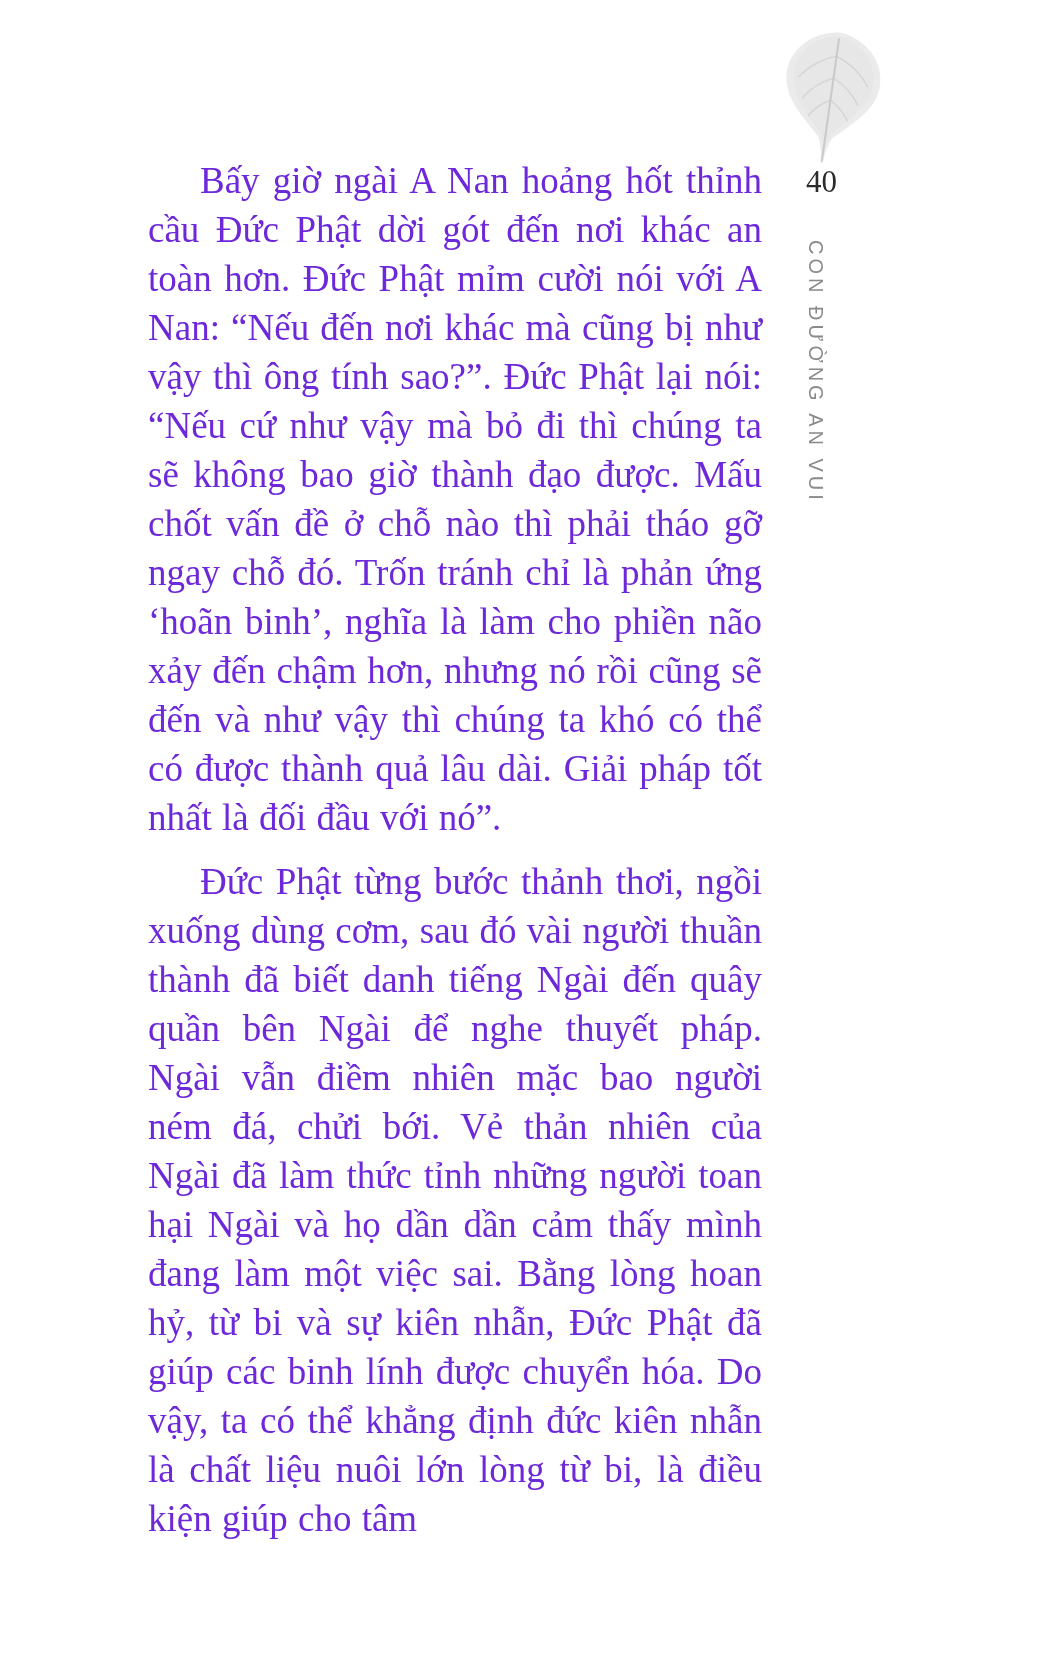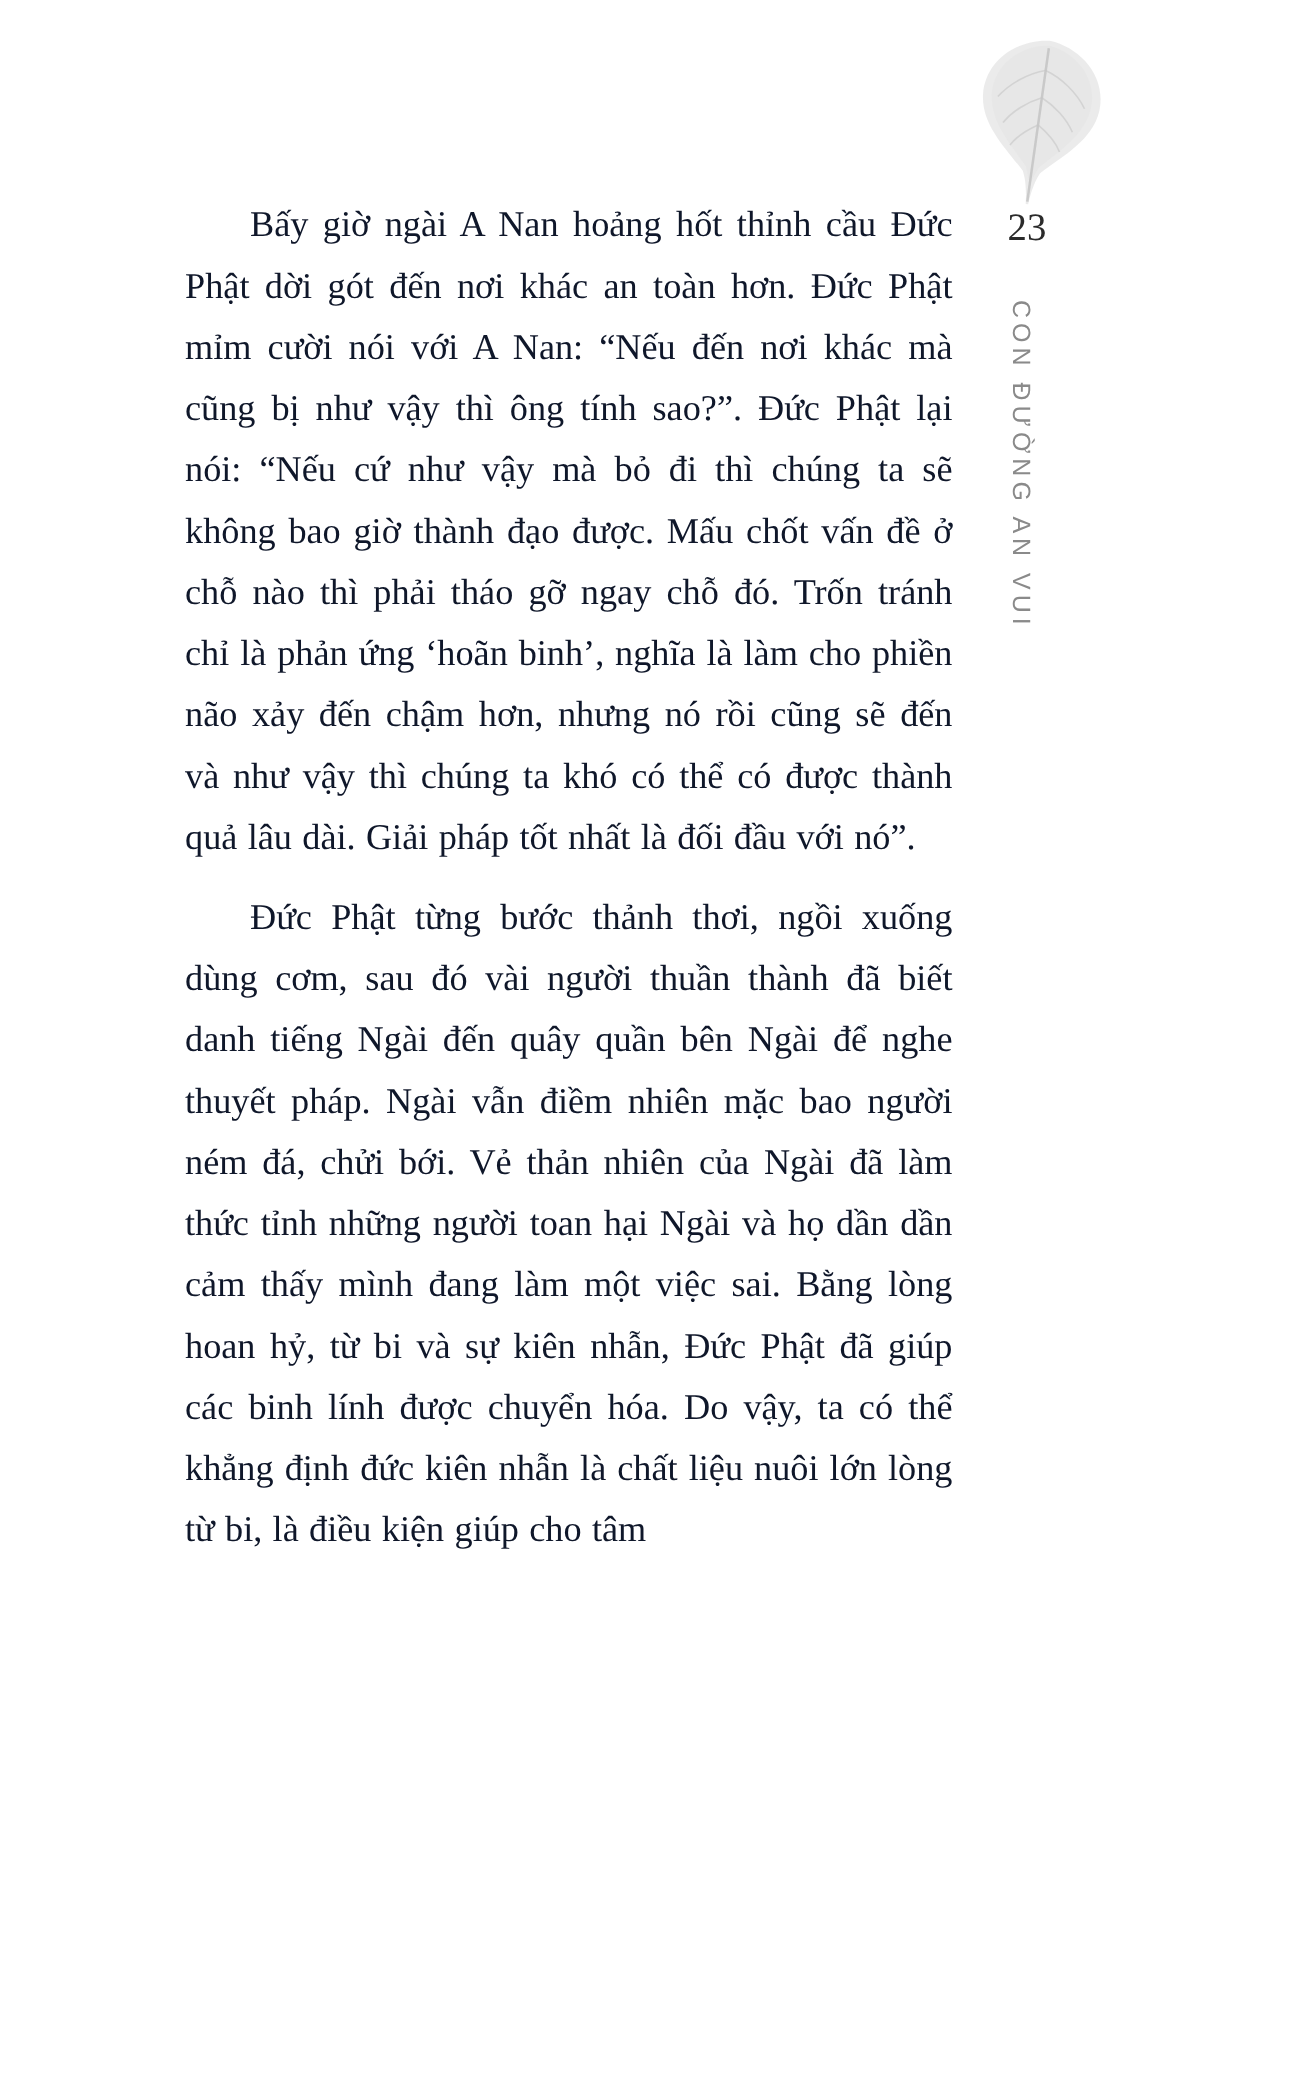--- a/index.html
+++ b/index.html
@@ -46,23 +46,23 @@
     white-space: nowrap;
   }
 
   .text-block {
     position: absolute;
     left: 148px;
     top: 156px;
     width: 614px;
   }
   .text-block p {
-    font-size: 29px;
+    font-size: 37px;
     line-height: 49px;
-    color: #0f172a;
+    color: #6d28d9;
     text-align: justify;
     text-indent: 52px;
     margin-bottom: 15px;
     word-spacing: 1px;
   }
 </style>
 </head>
 <body>
 
 <div class="page">
@@ -71,21 +71,21 @@
     <svg width="150" height="160" viewBox="0 0 150 160" xmlns="http://www.w3.org/2000/svg">
       <g transform="rotate(8 75 70)">
         <path d="M75 6 C100 8 124 28 122 56 C120 80 98 96 82 112 C79 118 77 126 76 138 L74 138 C73 126 71 118 68 112 C52 96 30 80 28 56 C26 28 50 8 75 6 Z" fill="#d2d2d2" opacity="0.45"></path>
         <path d="M75 10 C96 12 117 30 115 55 C113 77 94 93 80 108 L75 122 L70 108 C56 93 37 77 35 55 C33 30 54 12 75 10 Z" fill="#e4e4e4" opacity="0.6"></path>
         <path d="M75 12 L75 136" stroke="#bcbcbc" stroke-width="2" fill="none" opacity="0.7"></path>
         <path d="M75 30 C88 34 102 44 110 56 M75 30 C62 34 48 44 40 56 M75 52 C86 57 97 66 103 76 M75 52 C64 57 53 66 47 76 M75 74 C83 79 91 86 95 93 M75 74 C67 79 59 86 55 93" stroke="#c6c6c6" stroke-width="1.3" fill="none" opacity="0.6"></path>
       </g>
     </svg>
   </div>
 
-  <div class="page-number">23</div>
+  <div class="page-number">40</div>
 
   <div class="side-title">CON ĐƯỜNG AN VUI</div>
 
   <div class="text-block">
     <p>Bấy giờ ngài A Nan hoảng hốt thỉnh cầu Đức Phật dời gót đến nơi khác an toàn hơn. Đức Phật mỉm cười nói với A Nan: “Nếu đến nơi khác mà cũng bị như vậy thì ông tính sao?”. Đức Phật lại nói: “Nếu cứ như vậy mà bỏ đi thì chúng ta sẽ không bao giờ thành đạo được. Mấu chốt vấn đề ở chỗ nào thì phải tháo gỡ ngay chỗ đó. Trốn tránh chỉ là phản ứng ‘hoãn binh’, nghĩa là làm cho phiền não xảy đến chậm hơn, nhưng nó rồi cũng sẽ đến và như vậy thì chúng ta khó có thể có được thành quả lâu dài. Giải pháp tốt nhất là đối đầu với nó”.</p>
     <p>Đức Phật từng bước thảnh thơi, ngồi xuống dùng cơm, sau đó vài người thuần thành đã biết danh tiếng Ngài đến quây quần bên Ngài để nghe thuyết pháp. Ngài vẫn điềm nhiên mặc bao người ném đá, chửi bới. Vẻ thản nhiên của Ngài đã làm thức tỉnh những người toan hại Ngài và họ dần dần cảm thấy mình đang làm một việc sai. Bằng lòng hoan hỷ, từ bi và sự kiên nhẫn, Đức Phật đã giúp các binh lính được chuyển hóa. Do vậy, ta có thể khẳng định đức kiên nhẫn là chất liệu nuôi lớn lòng từ bi, là điều kiện giúp cho tâm</p>
   </div>
 
 </div>
 

